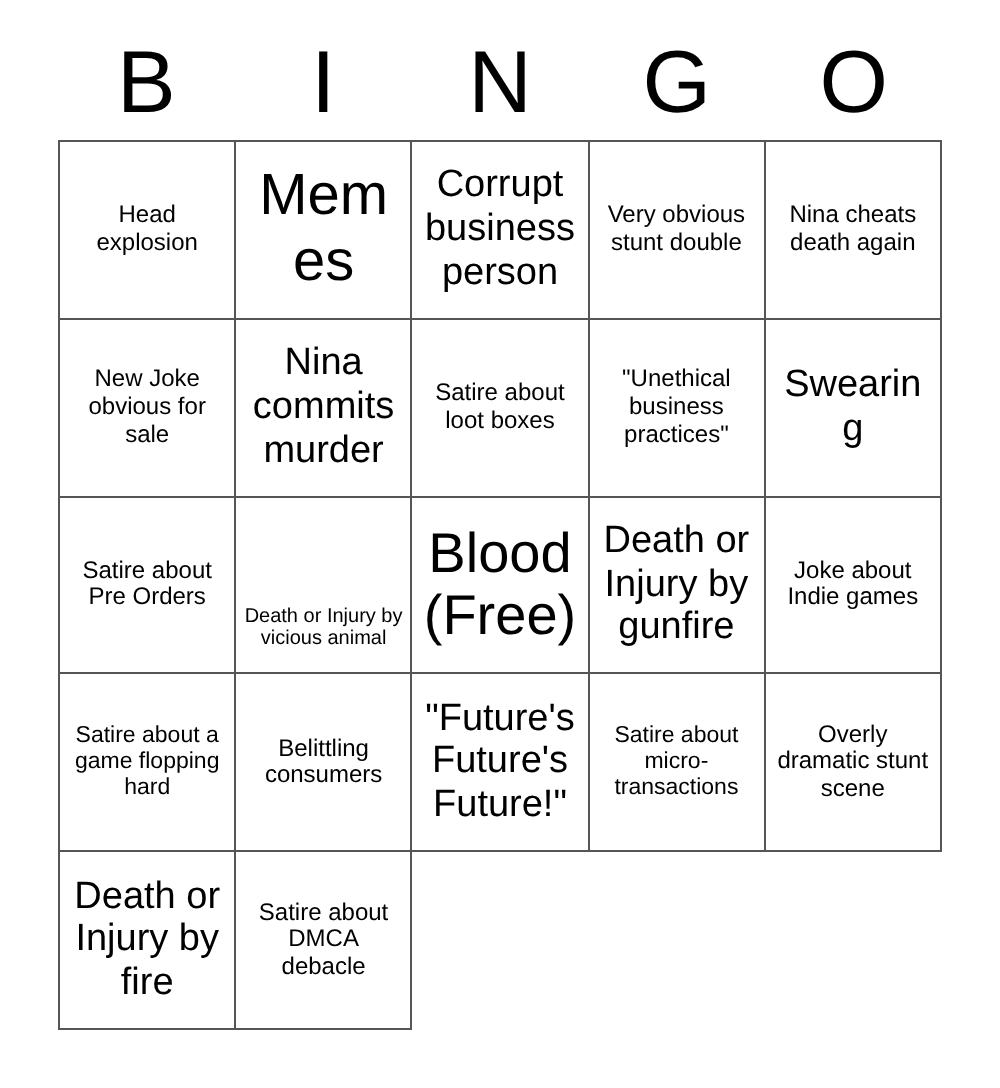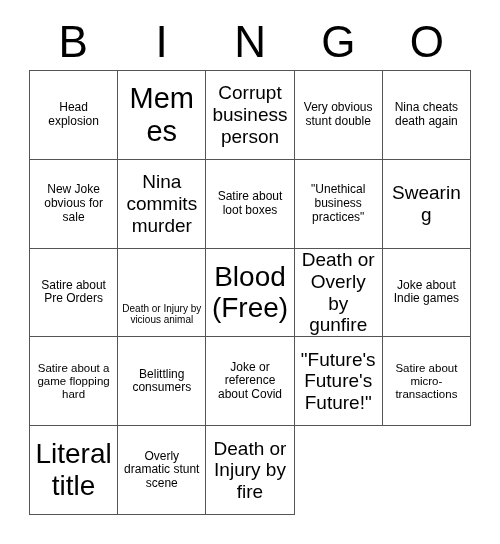--- a/index.html
+++ b/index.html
@@ -141,46 +141,43 @@
     <div class="cell fs-md">
         <span class="txt">Satire about Pre Orders</span>
       </div>
     <div class="cell fs-sm">
         <span class="txt">Death or Injury by vicious animal</span>
       </div>
     <div class="cell fs-xxl">
         <span class="txt">Blood (Free)</span>
       </div>
     <div class="cell fs-lg">
-        <span class="txt">Death or Overly by gunfire</span>
+        <span class="txt">Death or Injury by gunfire</span>
       </div>
     <div class="cell fs-md">
         <span class="txt">Joke about Indie games</span>
       </div>
 
     <div class="cell fs-xs">
         <span class="txt">Satire about a game flopping hard</span>
       </div>
     <div class="cell fs-md">
         <span class="txt">Belittling consumers</span>
       </div>
-    <div class="cell fs-md">
-        <span class="txt">Joke or reference about Covid</span>
-      </div>
     <div class="cell fs-lg">
         <span class="txt">"Future's Future's Future!"</span>
       </div>
     <div class="cell fs-xs">
         <span class="txt">Satire about micro-transactions</span>
       </div>
 
-    <div class="cell fs-xxl">
-        <span class="txt">Literal title</span>
-      </div>
     <div class="cell fs-md">
         <span class="txt">Overly dramatic stunt scene</span>
       </div>
     <div class="cell fs-lg">
         <span class="txt">Death or Injury by fire</span>
       </div>
+    <div class="cell fs-md">
+        <span class="txt">Satire about DMCA debacle</span>
+      </div>
   </div>
 
 </div>
 
 </body></html>

